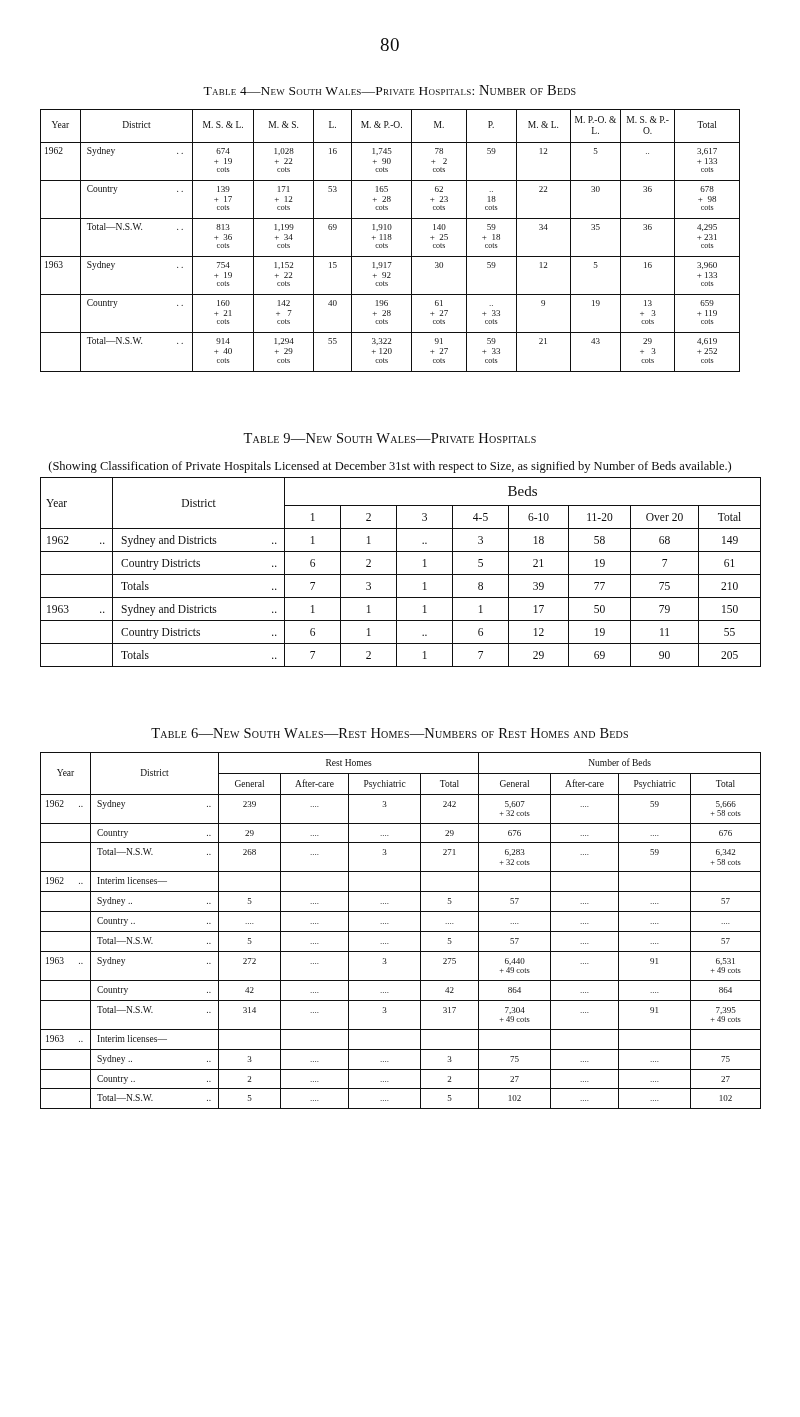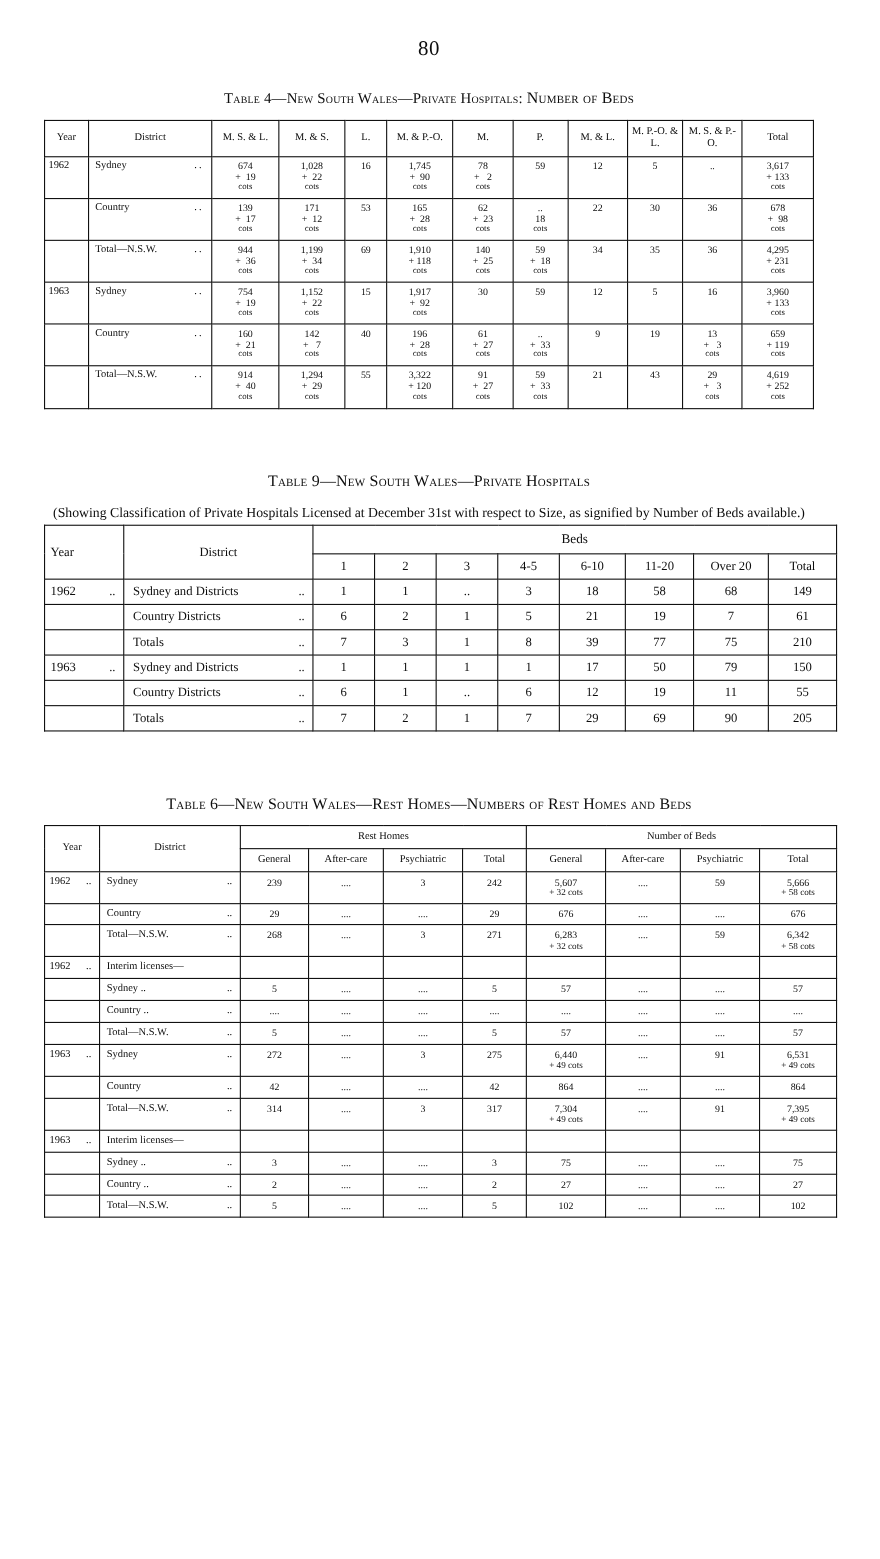--- a/index.html
+++ b/index.html
@@ -101,21 +101,21 @@
   .t5 {
     font-size: 11.5px;
     table-layout: fixed;
   }
   .t5 th, .t5 td {
     text-align: center;
     padding: 5px 2px;
     font-weight: normal;
   }
   .t5 th.hdr-beds {
-    font-size: 12px;
+    font-size: 15px;
   }
   .t5 td.year, .t5 th.year {
     text-align: left;
     padding-left: 5px;
   }
   .t5 td.district {
     text-align: left;
     padding-left: 8px;
     white-space: nowrap;
   }
@@ -282,21 +282,21 @@
           <td>
             <span class="num">678</span>
             <span class="num">+&nbsp;&nbsp;98</span>
             <span class="sub">cots</span>
           </td>
         </tr>
         <tr>
           <td class="year"></td>
           <td class="district"><span>Total—N.S.W.</span><span class="dotlead" style="float:right;padding-right:4px">..</span></td>
           <td>
-            <span class="num">944</span>
+            <span class="num">813</span>
             <span class="num">+&nbsp;&nbsp;36</span>
             <span class="sub">cots</span>
           </td>
           <td>
             <span class="num">1,199</span>
             <span class="num">+&nbsp;&nbsp;34</span>
             <span class="sub">cots</span>
           </td>
           <td>
             <span class="num">69</span>

